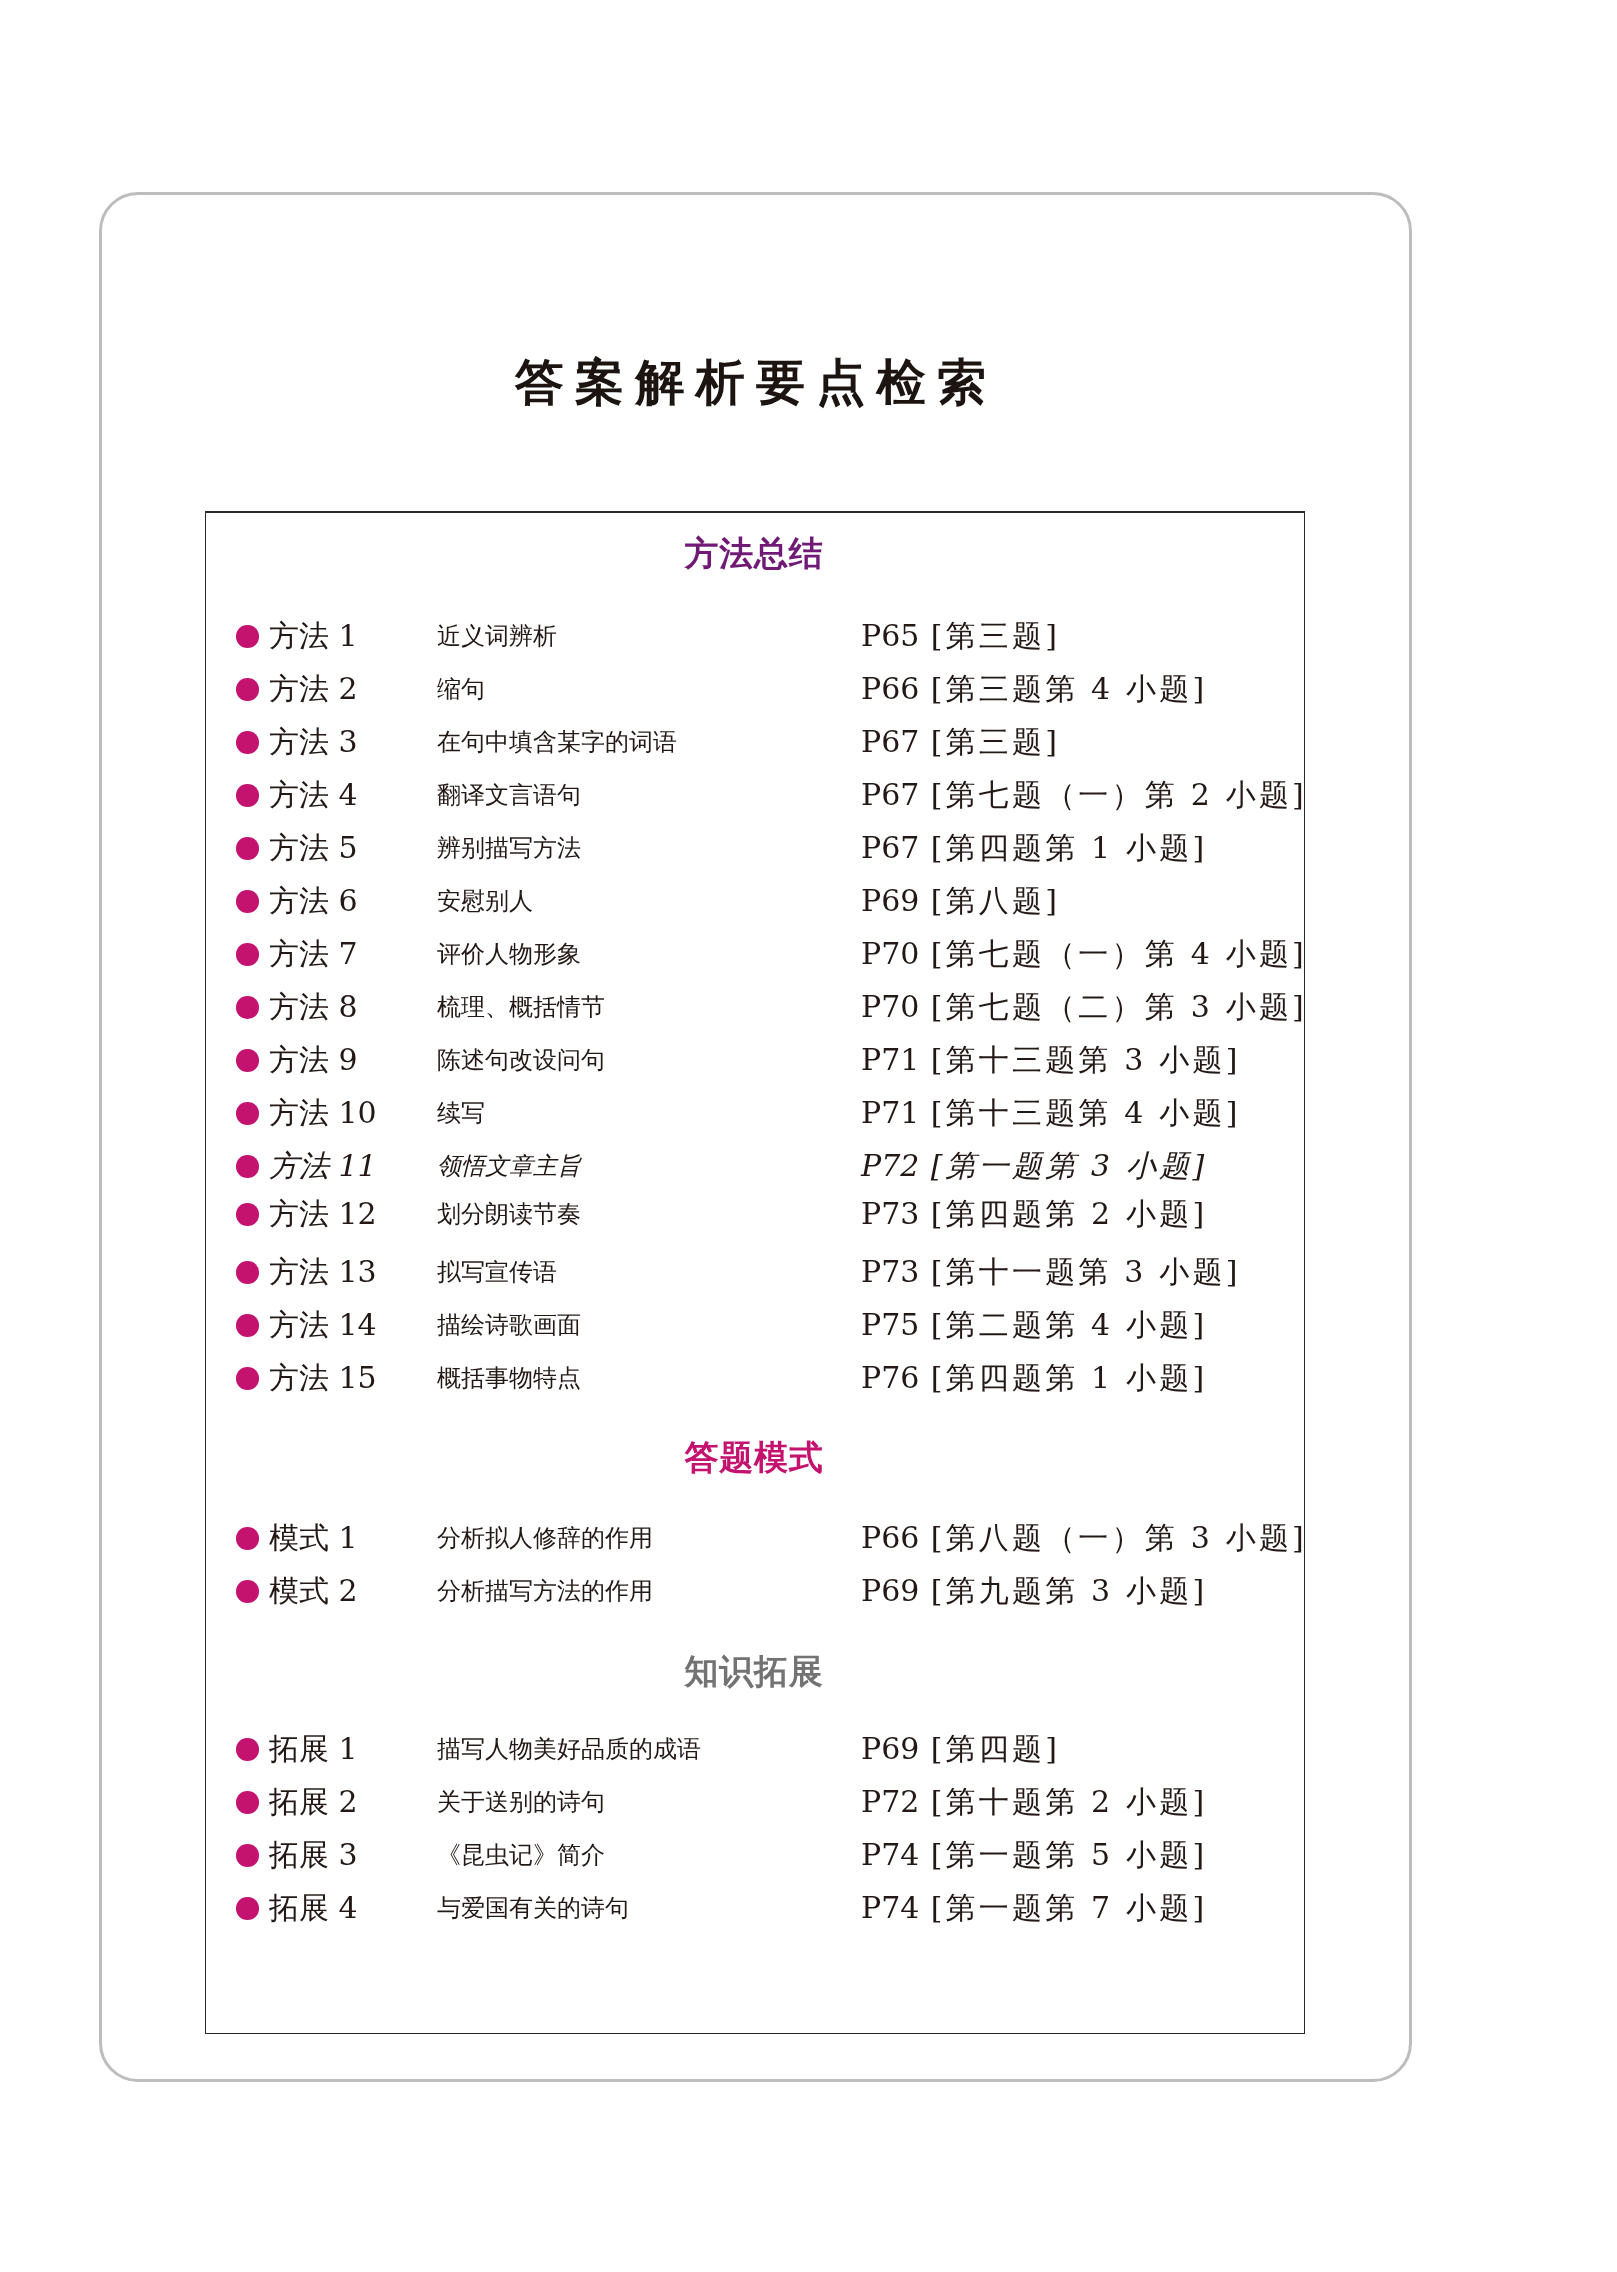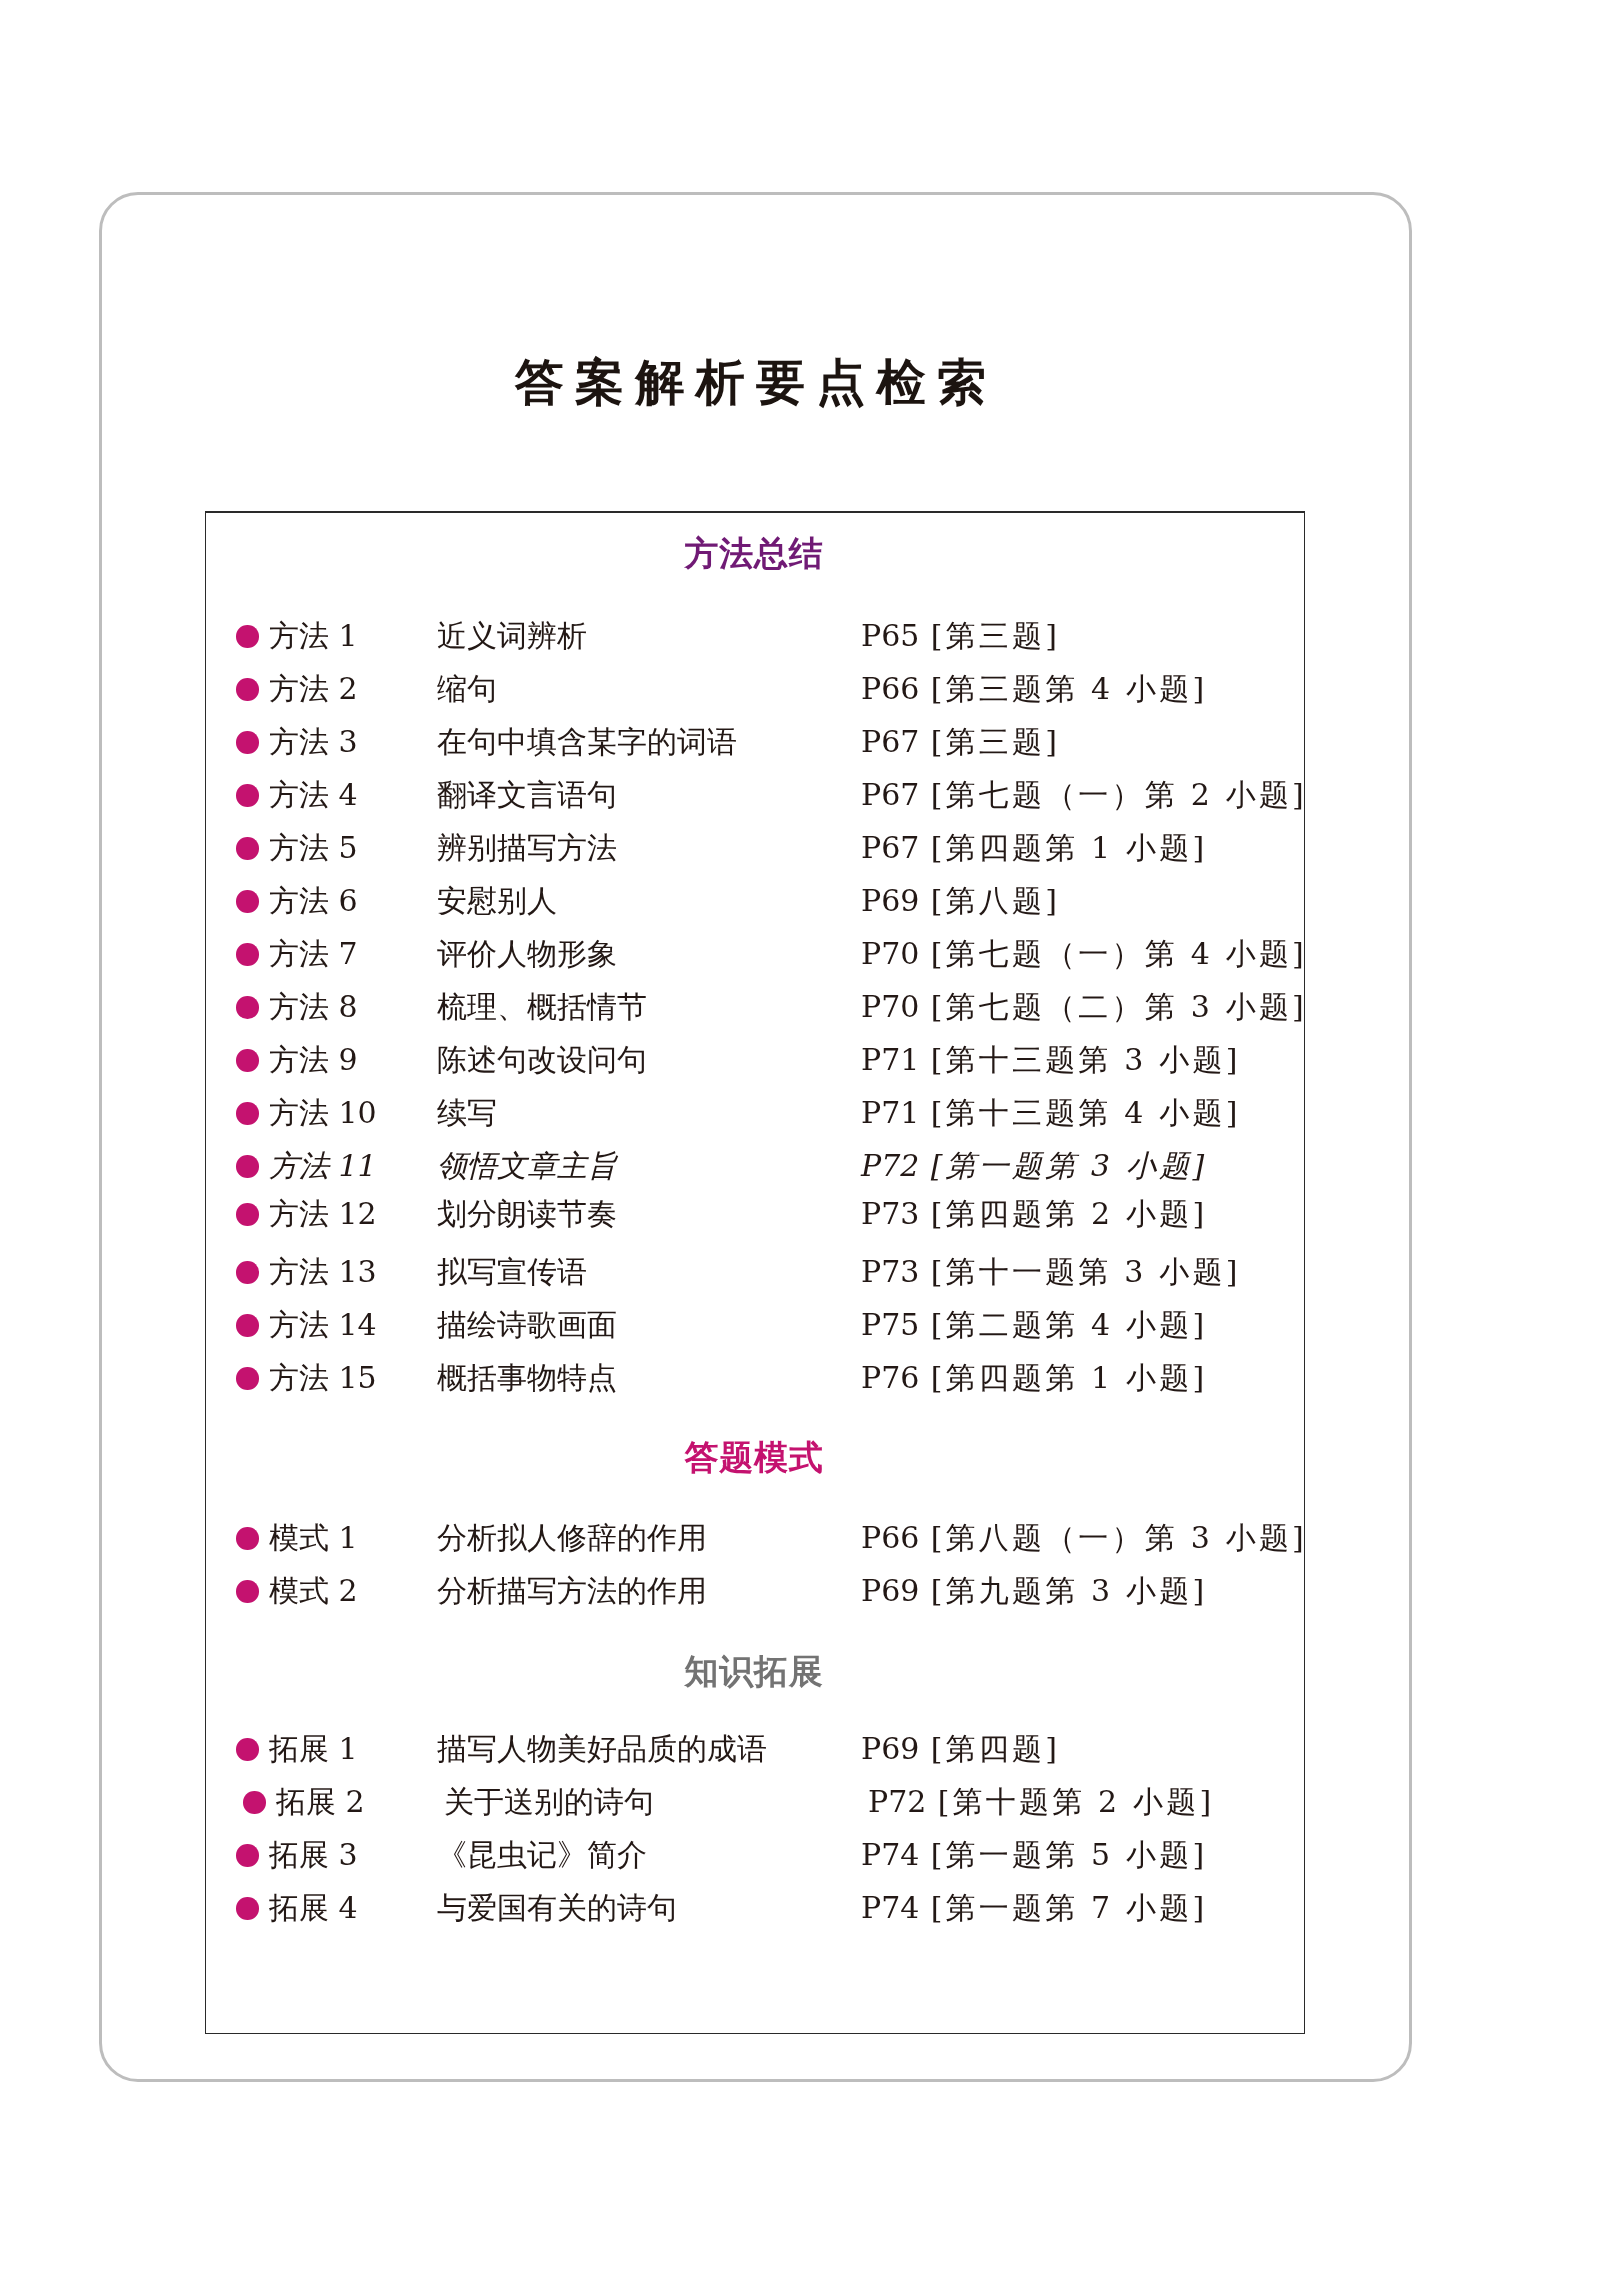--- a/index.html
+++ b/index.html
@@ -11,21 +11,21 @@
                 font-family: "DejaVu Serif", "Liberation Serif", serif; font-weight: bold;
                 font-size: 49px; line-height: 53px; letter-spacing: 11.3px; color: #1c1410; }
   .inner-box { position: absolute; left: 205px; top: 511px; width: 1098px; height: 1520px;
                border: 1.6px solid #2a2a2a; border-top-width: 2.4px; box-sizing: content-box; }
   .section-header { position: absolute; left: 0; width: 1508px; text-align: center;
                     font-family: "DejaVu Sans", "Liberation Sans", sans-serif; font-weight: bold;
                     font-size: 34px; line-height: 39px; letter-spacing: 0.8px; }
   .row { position: absolute; left: 0; width: 1375px; height: 40px; }
   .bullet { position: absolute; left: 236px; top: 9px; width: 22.6px; height: 22.6px; border-radius: 50%; }
   .label { position: absolute; left: 269px; top: 0; font-size: 30px; line-height: 40px; white-space: nowrap; }
-  .desc  { position: absolute; left: 437px; top: 0; font-size: 30px; line-height: 40px; white-space: nowrap; }
+  .desc  { position: absolute; left: 437px; top: 0; font-size: 24px; line-height: 40px; white-space: nowrap; }
   .page  { position: absolute; left: 861px; top: 0; font-size: 30px; line-height: 40px; white-space: nowrap; }
   .ref   { letter-spacing: 3.2px; margin-left: 11.3px; }
 </style>
 </head>
 <body>
 
 <div class="outer-frame"></div>
 <div class="page-title">答案解析要点检索</div>
 <div class="inner-box"></div>
 
@@ -134,21 +134,21 @@
       <span class="desc">分析描写方法的作用</span>
       <span class="page"><span>P69</span><span class="ref">[第九题第 3 小题]</span></span>
     </div>
     <div class="section-header" style="top: 1652px; color: #737373;">知识拓展</div>
     <div class="row" style="top: 1729px;">
       <span class="bullet" style="background: rgb(196, 18, 111);"></span>
       <span class="label">拓展 1</span>
       <span class="desc">描写人物美好品质的成语</span>
       <span class="page"><span>P69</span><span class="ref">[第四题]</span></span>
     </div>
-    <div class="row" style="top: 1782px; margin-left: 7px;">
+    <div class="row" style="top: 1782px;">
       <span class="bullet" style="background: rgb(196, 18, 111);"></span>
       <span class="label">拓展 2</span>
       <span class="desc">关于送别的诗句</span>
       <span class="page"><span>P72</span><span class="ref">[第十题第 2 小题]</span></span>
     </div>
     <div class="row" style="top: 1835px;">
       <span class="bullet" style="background: rgb(196, 18, 111);"></span>
       <span class="label">拓展 3</span>
       <span class="desc">《昆虫记》简介</span>
       <span class="page"><span>P74</span><span class="ref">[第一题第 5 小题]</span></span>

